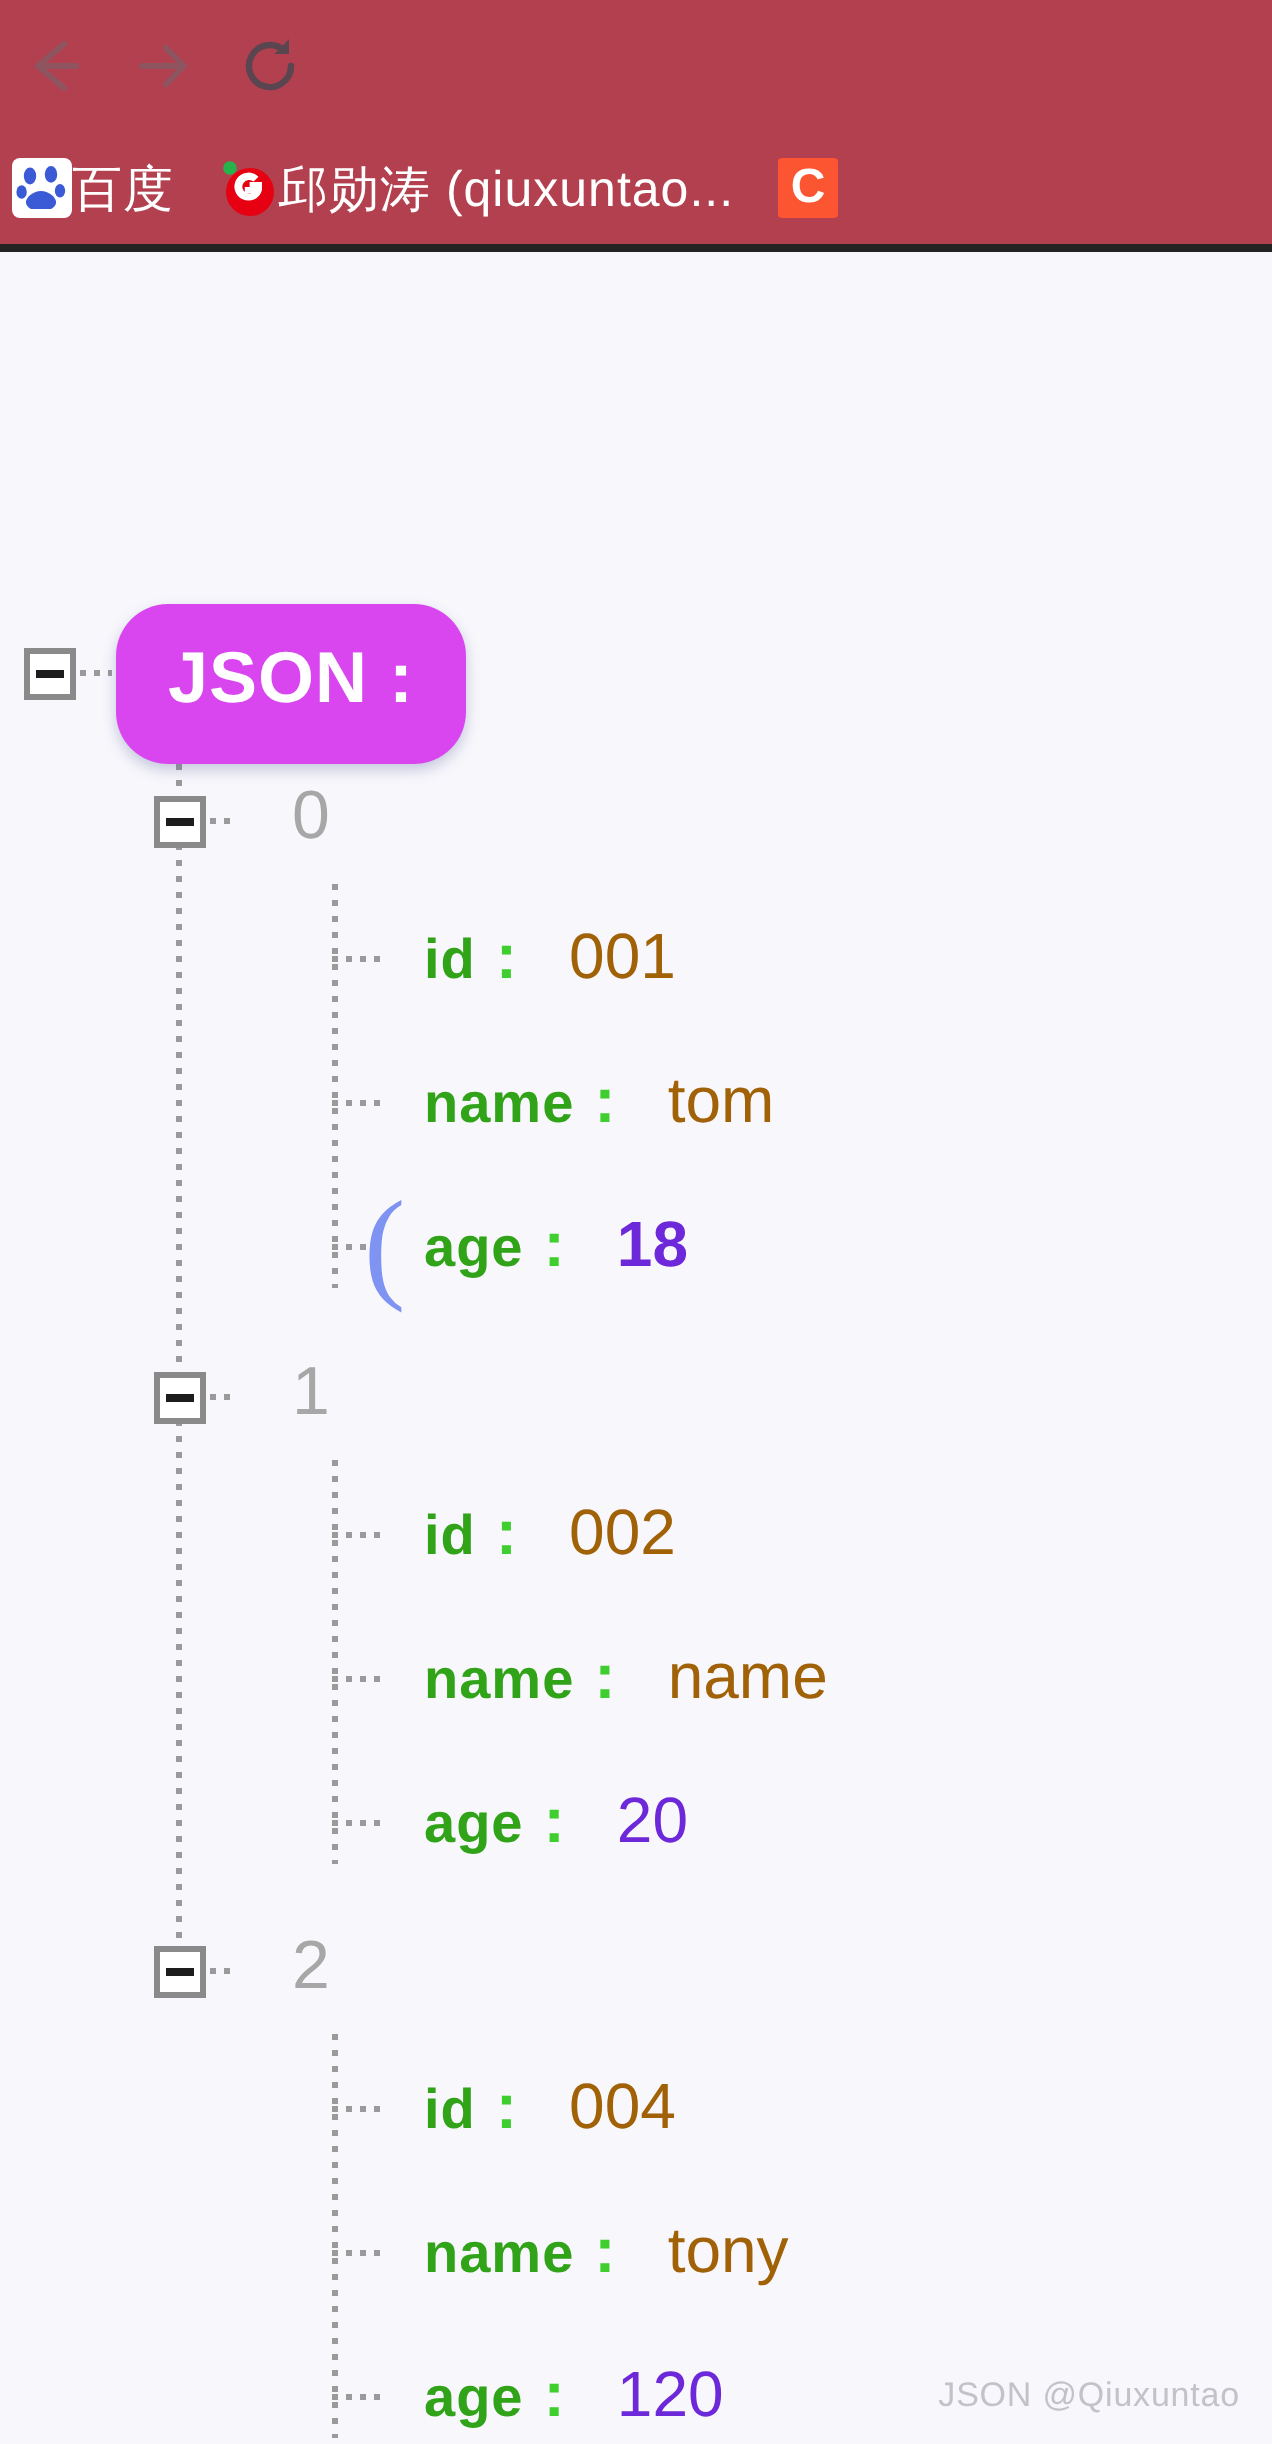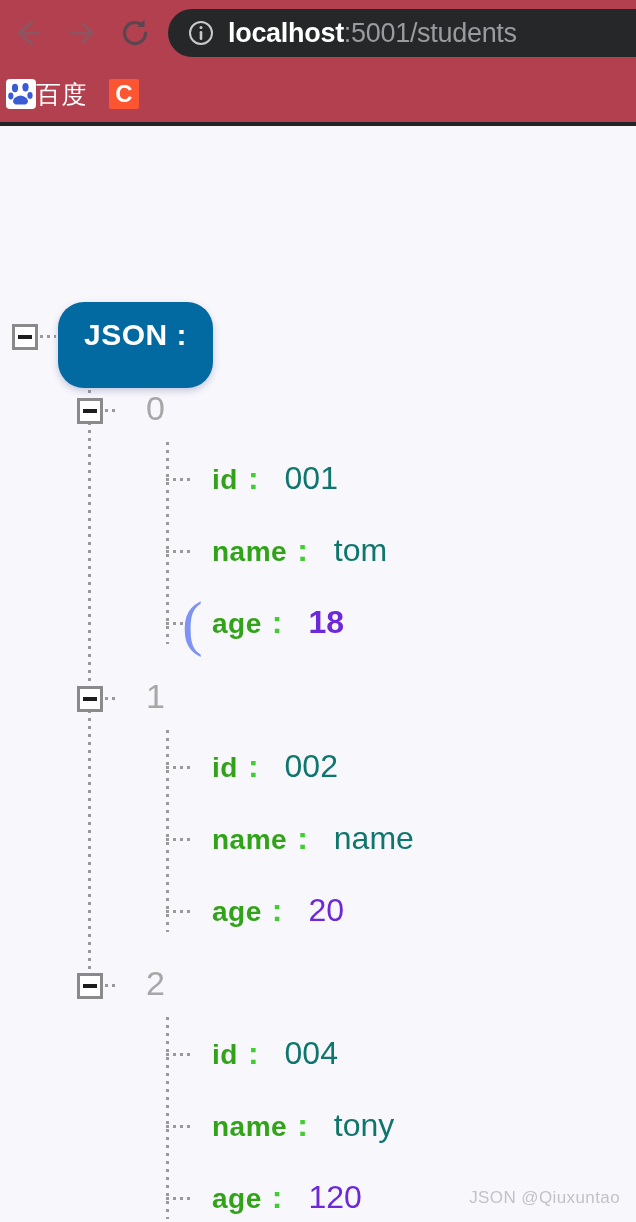--- a/index.html
+++ b/index.html
@@ -53,35 +53,35 @@
 
   .dots-h{position:absolute;height:3px;z-index:2;
     background-image:linear-gradient(to right,#9a9a9a 0 3px,transparent 3px 7px);
     background-size:7px 3px;background-repeat:repeat-x;}
   .dots-v{position:absolute;width:3px;z-index:1;
     background-image:linear-gradient(to bottom,#9a9a9a 0 3px,transparent 3px 8px);
     background-size:3px 8px;background-repeat:repeat-y;}
 
   .badge{
     position:absolute;left:58px;top:176px;
-    background:#0369a1;color:#ffffff;
-    font-size:30px;font-weight:bold;letter-spacing:0.5px;
-    padding:16px 26px 36px 26px;border-radius:26px;
+    background:#d946ef;color:#ffffff;
+    font-size:36px;font-weight:bold;letter-spacing:0.5px;
+    padding:16px 26px 22px 26px;border-radius:26px;
     box-shadow:0 3px 7px rgba(80,90,150,0.30);
     z-index:4;
   }
 
   .idx{position:absolute;color:#a7a7a7;font-size:34px;z-index:4;
        font-family:"Liberation Sans",sans-serif;}
 
   .pair{position:absolute;display:flex;align-items:baseline;z-index:4;white-space:nowrap;}
   .k{color:#30a318;font-weight:bold;font-size:28px;letter-spacing:0.5px;}
   .col{color:#3ece2e;font-weight:bold;font-size:32px;margin-left:10px;}
   .v{font-size:32px;margin-left:26px;}
-  .v.str{color:#0f766e;}
+  .v.str{color:#a16207;}
   .v.num{color:#6d28d9;}
   .v.num.b{font-weight:bold;}
 
   .caret{
     position:absolute;left:182px;top:466px;
     color:#7e93f2;font-size:62px;line-height:62px;font-weight:300;z-index:5;
     font-family:"Liberation Serif",serif;
   }
 
   .watermark{
@@ -110,47 +110,48 @@
       </svg>
     </div>
 
     <div class="navbtn">
       <svg width="34" height="34" viewBox="0 0 34 34">
         <path d="M27.5 17 A10.5 10.5 0 1 1 24 9.2" fill="none" stroke="#5a4650" stroke-width="3.2" stroke-linecap="round"></path>
         <path d="M26.5 3.5 L26.5 11 L19.2 11 Z" fill="#5a4650"></path>
       </svg>
     </div>
 
-    <div class="omnibox">
-      <svg class="info-icon" viewBox="0 0 26 26">
-        <circle cx="13" cy="13" r="11" fill="none" stroke="#c9cacb" stroke-width="2"></circle>
-        <circle cx="13" cy="7.6" r="1.5" fill="#c9cacb"></circle>
-        <rect x="11.7" y="11" width="2.6" height="9" rx="1.2" fill="#c9cacb"></rect>
-      </svg>
-      <div class="url">
-        <span class="host">localhost</span><span class="rest">:5001/students</span>
-      </div>
-    </div>
   </div>
 
   <div class="bookmarks">
 
     <div class="bm">
       <span class="bm-ico ico-baidu">
         <svg width="26" height="26" viewBox="0 0 26 26">
           <ellipse cx="7" cy="7" rx="3.1" ry="4.2" fill="#3b5bd6"></ellipse>
           <ellipse cx="17.5" cy="6.2" rx="3.1" ry="4.2" fill="#3b5bd6"></ellipse>
           <ellipse cx="2.8" cy="15" rx="2.6" ry="3.4" fill="#3b5bd6"></ellipse>
           <ellipse cx="22" cy="14.4" rx="2.6" ry="3.4" fill="#3b5bd6"></ellipse>
           <path d="M6.5 17 q6-5 12 0 q3.5 4-1 6.5 h-10 q-4.5-2.5-1-6.5z" fill="#3b5bd6"></path>
         </svg>
       </span>
       <span class="bm-label">百度</span>
     </div>
 
+    <div class="bm">
+      <span class="bm-ico ico-google-red">
+        <svg width="30" height="30" viewBox="0 0 30 30">
+          <circle cx="16" cy="17" r="12" fill="#e60012"></circle>
+          <path d="M22 12 h-6.2 v3.4 h3 a3.4 3.4 0 1 1 -1-3.6 l2.4-2.4 a7 7 0 1 0 1.8 6.6 z" fill="#ffffff"></path>
+          <rect x="13.4" y="14.5" width="7.2" height="3.2" fill="#ffffff"></rect>
+          <circle cx="6" cy="5" r="3.4" fill="#26b34a"></circle>
+        </svg>
+      </span>
+      <span class="bm-label">邱勋涛 (qiuxuntao...</span>
+    </div>
 
     <div class="bm">
       <span class="bm-ico ico-csdn">C</span>
     </div>
   </div>
 
   <div class="chrome-edge"></div>
 </div>
 
 <div class="viewer">

